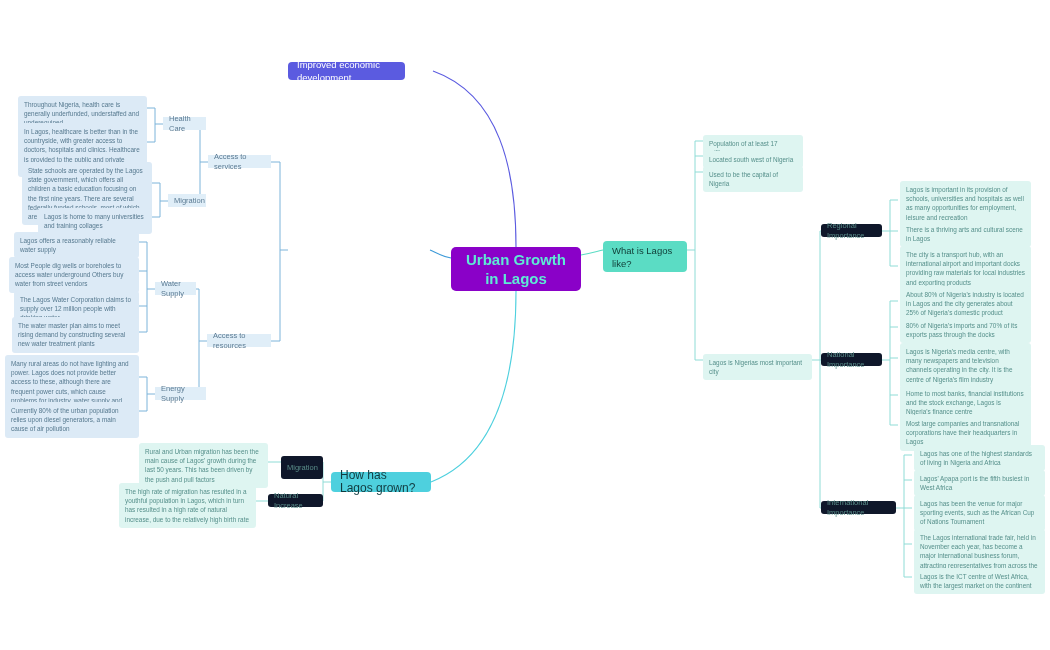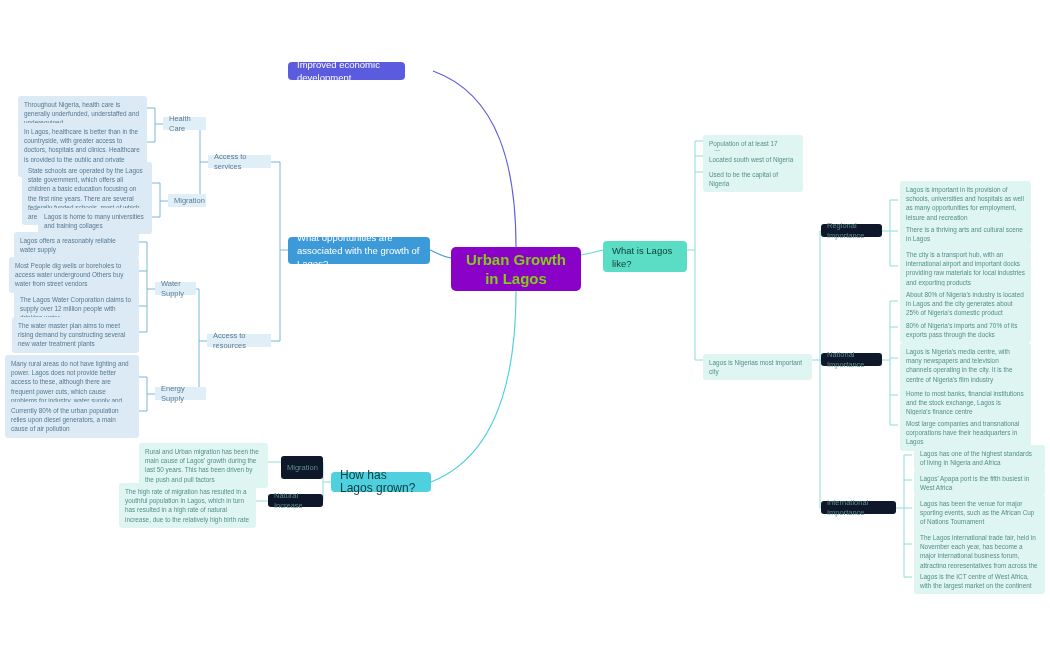--- a/index.html
+++ b/index.html
@@ -24,21 +24,21 @@
     pointer-events: none;
   }
   .node {
     position: absolute;
     box-sizing: border-box;
     border-radius: 4px;
   }
   
   .root {
     background: #8a01c8;
-    color: #84cc16;
+    color: #5eead4;
     font-size: 15px;
     font-weight: 600;
     line-height: 19px;
     text-align: center;
     display: flex;
     align-items: center;
     justify-content: center;
     padding: 6px 10px;
     border-radius: 5px;
   }
@@ -213,23 +213,20 @@
   </svg>
 
   <div class="node root" style="left:451px; top:247px; width:130px; height:44px;">
     <span>Urban Growth in Lagos</span>
   </div>
 
   <div class="node q-purple" style="left:288px; top:62px; width:117px; height:18px;">
     <span>Improved economic development</span>
   </div>
 
-  <div class="node q-blue" style="left:288px; top:237px; width:142px; height:27px;">
-    <span>What opportunities are associated with the growth of Lagos?</span>
-  </div>
 
   <div class="node chip-blue" style="left:208px; top:155px; width:63px; height:13px;">
     <span>Access to services</span>
   </div>
 
   <div class="node chip-blue" style="left:207px; top:334px; width:64px; height:13px;">
     <span>Access to resources</span>
   </div>
 
   <div class="node chip-blue" style="left:163px; top:117px; width:43px; height:13px;">

